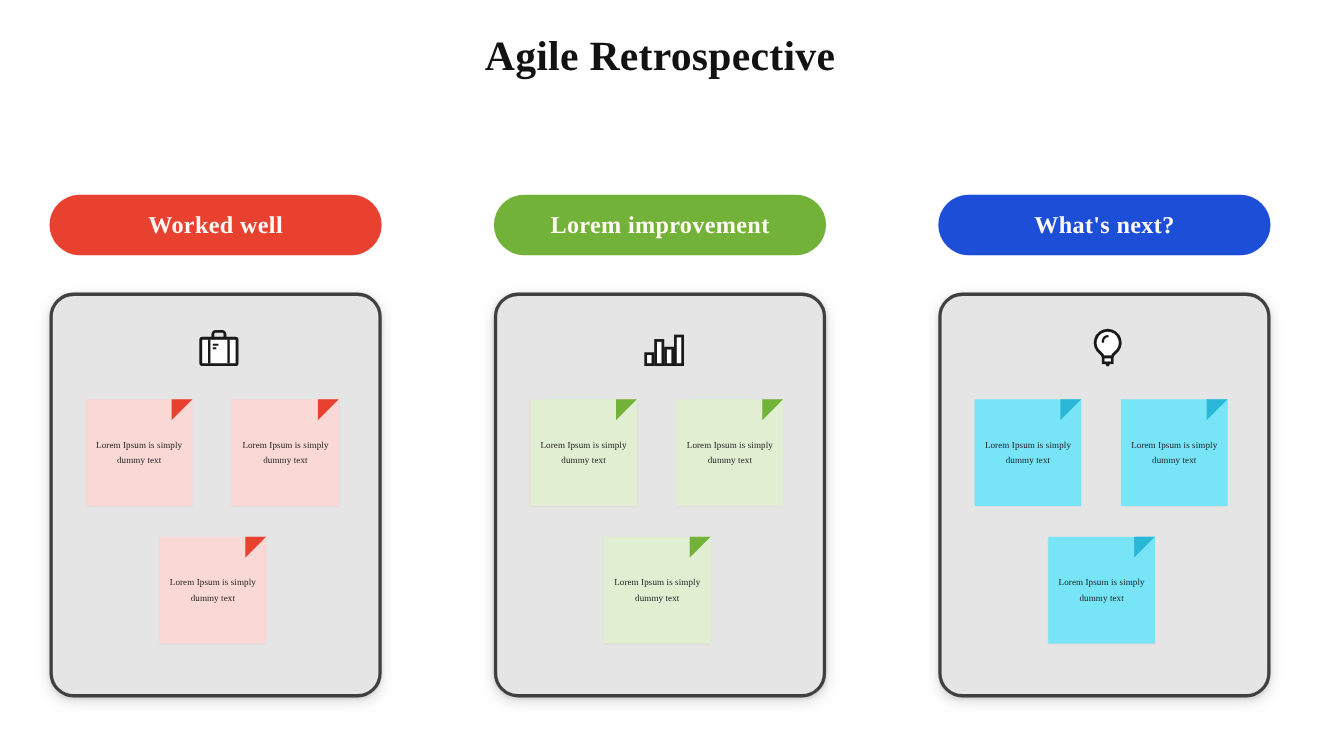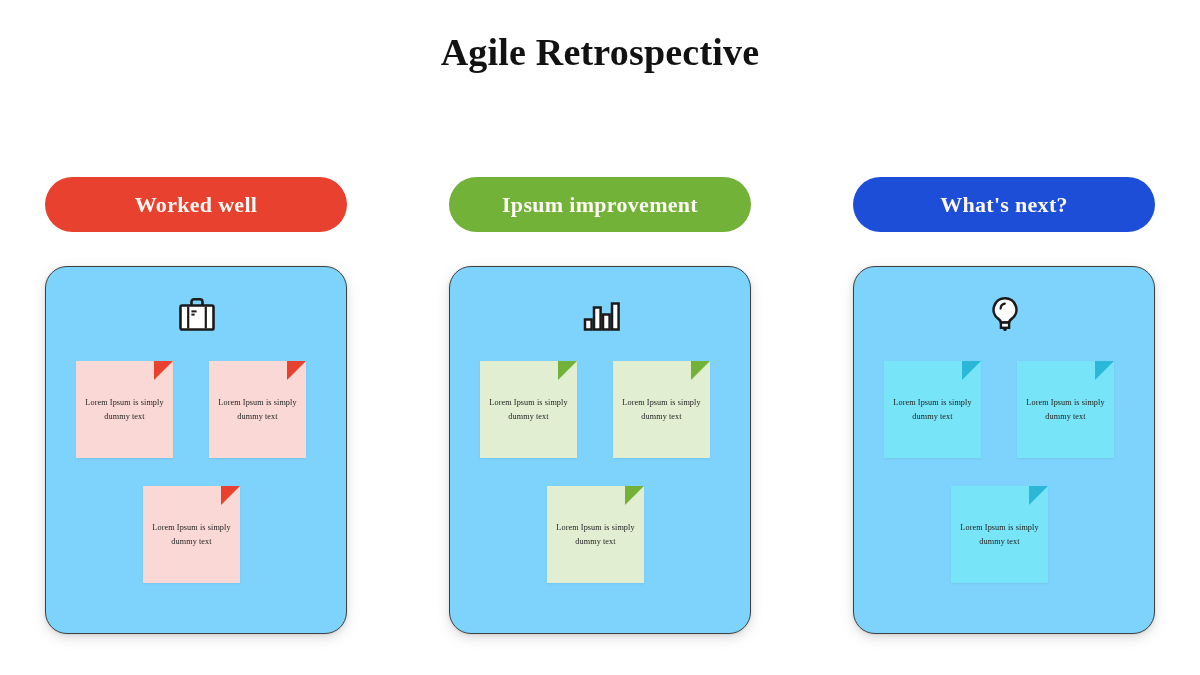--- a/index.html
+++ b/index.html
@@ -69,23 +69,23 @@
     font-size: 22px;
     color: #fdf8f3;
     letter-spacing: 0.3px;
     line-height: 1;
   }
 
   .column-card {
     margin-top: 34px;
     width: 302px;
     height: 368px;
-    background: #7dd3fc;
+    background: #e5e5e5;
     border-radius: 22px;
-    border: 1px solid #404040;
+    border: 3px solid #404040;
     box-shadow: 0 4px 12px rgba(120,120,120,0.26), 0 1px 3px rgba(120,120,120,0.18);
     position: relative;
     box-sizing: border-box;
   }
 
   .card-icon {
     position: absolute;
     top: 28px;
     left: 0;
     width: 302px;
@@ -189,21 +189,21 @@
           <div class="note pos-bottom">
             <span class="note-fold"></span>
             <span class="note-text">Lorem Ipsum is simply dummy text</span>
           </div>
         </div>
       </div>
     </div>
 
     <div class="column theme-green">
       <div class="column-header">
-        <span class="column-header-label">Ipsum improvement</span>
+        <span class="column-header-label">Lorem improvement</span>
       </div>
       <div class="column-card">
         <div class="card-icon">
           <svg class="icon-svg" width="42" height="38" viewBox="0 0 42 38" aria-hidden="true">
             <rect x="5" y="24.5" width="6.6" height="10" fill="#ffffff" stroke="#1a1a1a" stroke-width="2.5"></rect>
             <rect x="14" y="12.5" width="6.6" height="22" fill="#ffffff" stroke="#1a1a1a" stroke-width="2.5"></rect>
             <rect x="23" y="19.5" width="6.6" height="15" fill="#ffffff" stroke="#1a1a1a" stroke-width="2.5"></rect>
             <rect x="32" y="8.5" width="6.6" height="26" fill="#ffffff" stroke="#1a1a1a" stroke-width="2.5"></rect>
           </svg>
         </div>

